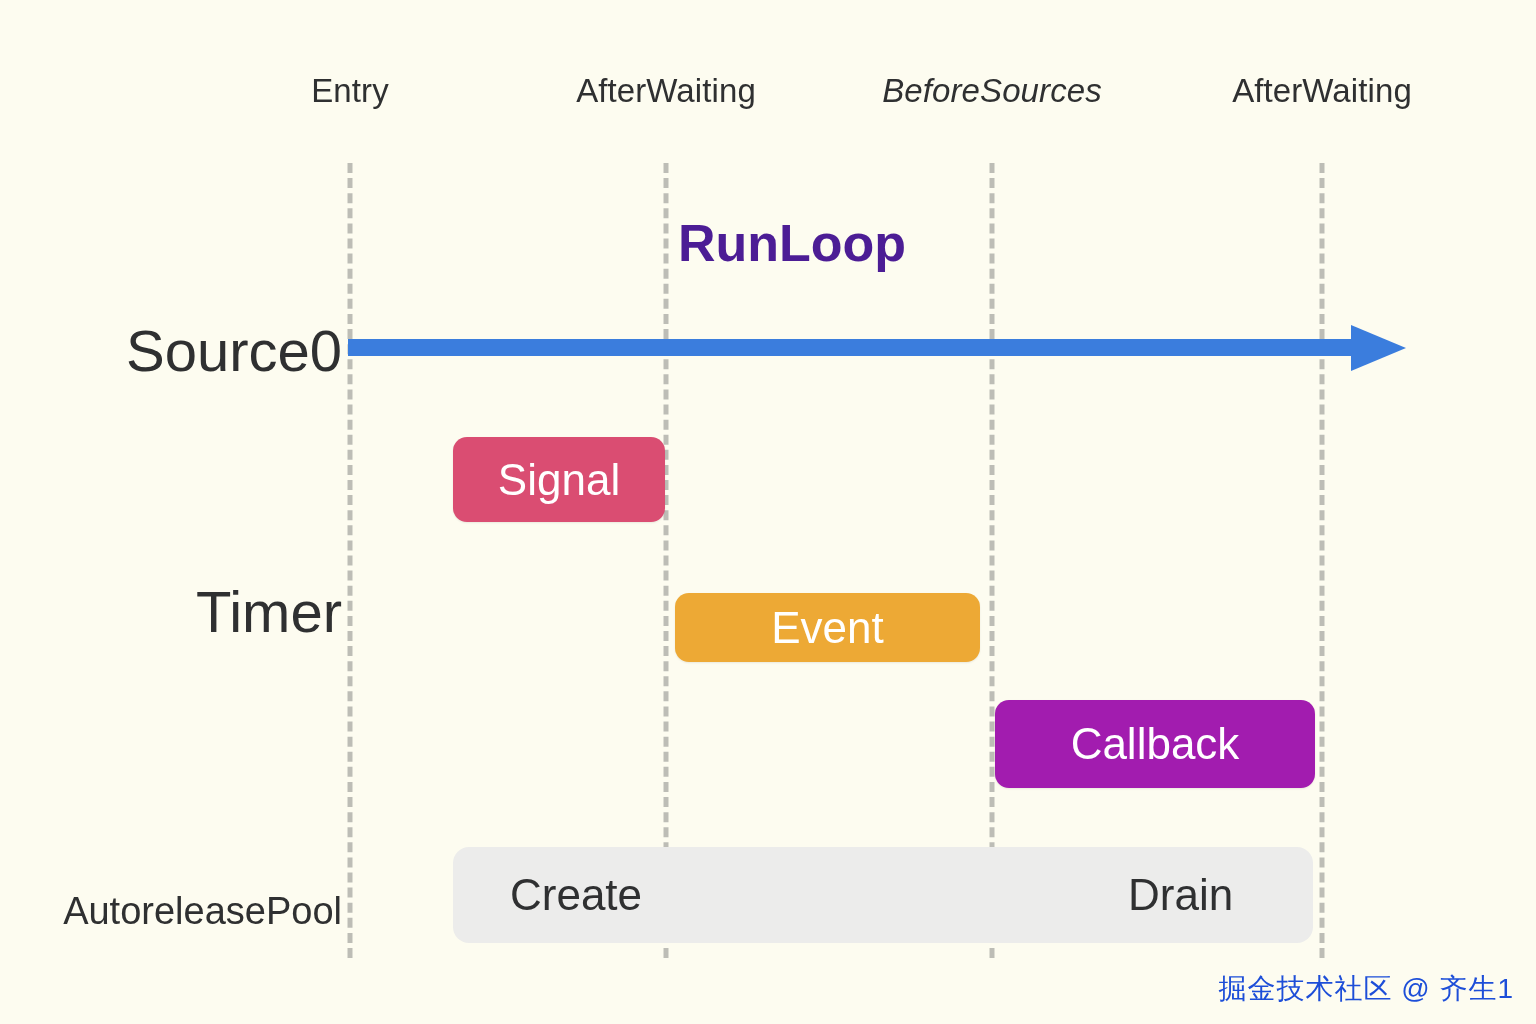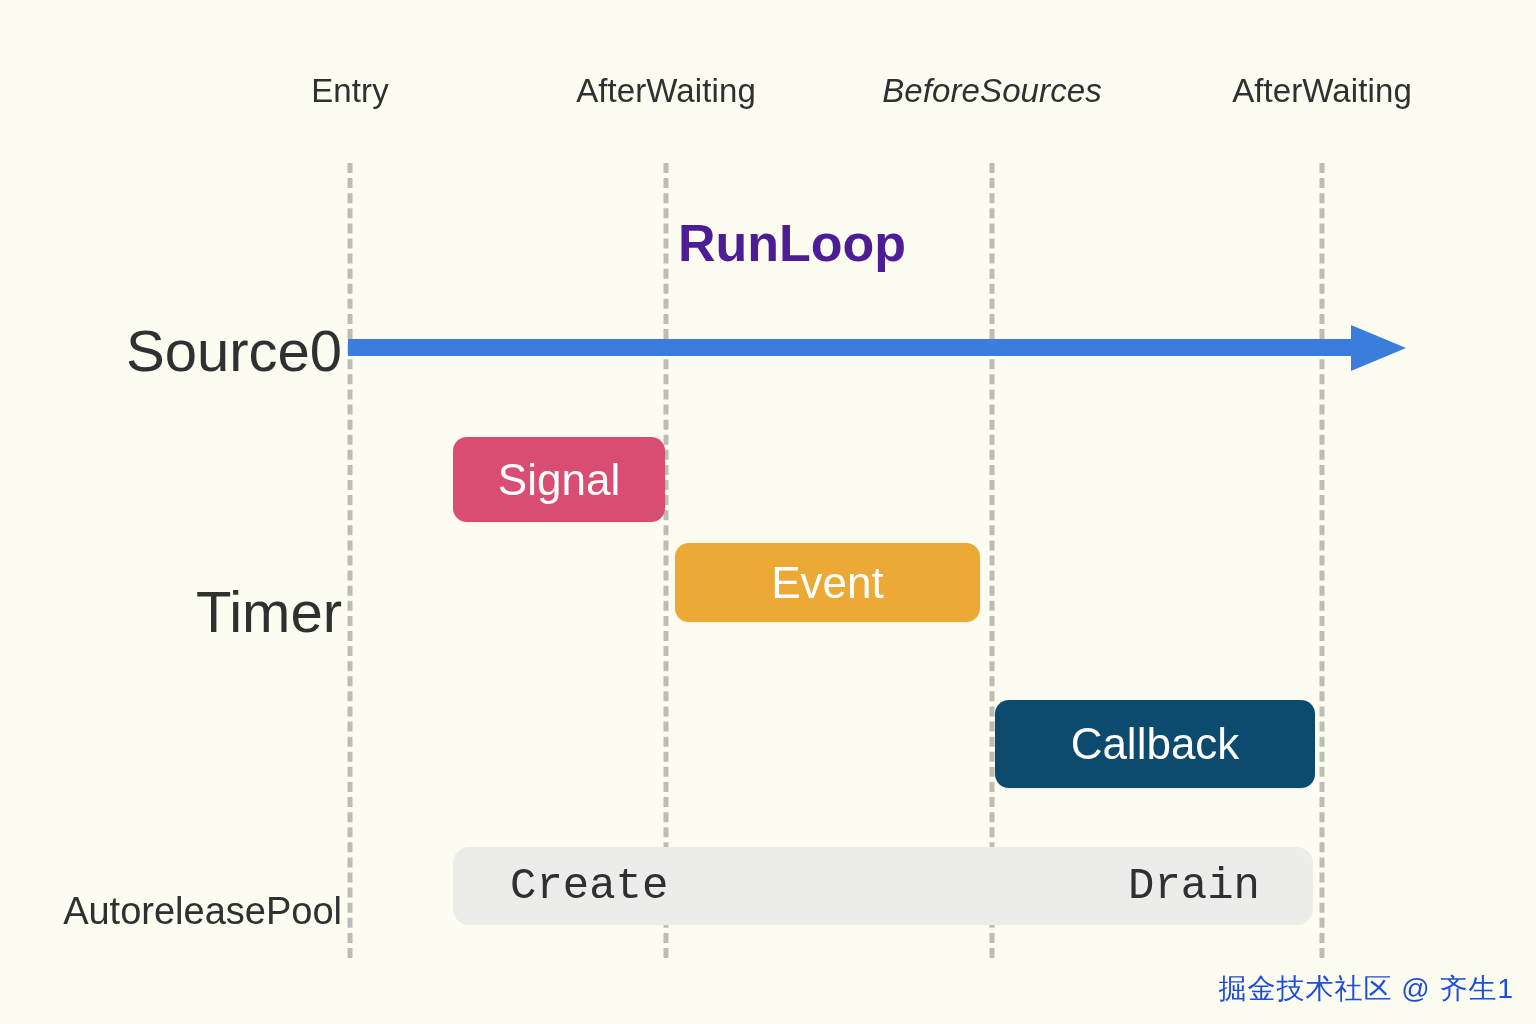--- a/index.html
+++ b/index.html
@@ -137,28 +137,28 @@
         <rect x="0" y="17" width="1008" height="17" fill="#3b7ddd"></rect>
         <polygon points="1003,3 1003,49 1058,26" fill="#3b7ddd"></polygon>
       </g>
     </svg>
   </div>
 
   <div class="bar" style="left:453px; top:437px; width:212px; height:85px; background:#da4d72;">
     <span>Signal</span>
   </div>
 
-  <div class="bar" style="left:675px; top:543px; width:305px; height:79px; background:#eda935;">
+  <div class="bar" style="left:675px; top:593px; width:305px; height:69px; background:#eda935;">
     <span>Event</span>
   </div>
 
-  <div class="bar" style="left:995px; top:700px; width:320px; height:88px; background:#0c4a6e;">
+  <div class="bar" style="left:995px; top:700px; width:320px; height:88px; background:#a21caf;">
     <span>Callback</span>
   </div>
 
-  <div class="bar pool" style="left:453px; top:847px; width:860px; height:78px; background:#ececeb;font-family:Liberation Mono, monospace;">
+  <div class="bar pool" style="left:453px; top:847px; width:860px; height:96px; background:#ececeb;">
     <span class="pool-text" style="left:57px;">Create</span>
     <span class="pool-text" style="left:675px;">Drain</span>
   </div>
 
   <div class="watermark">掘金技术社区 @ 齐生1</div>
 
 </div>
 
 </body></html>

